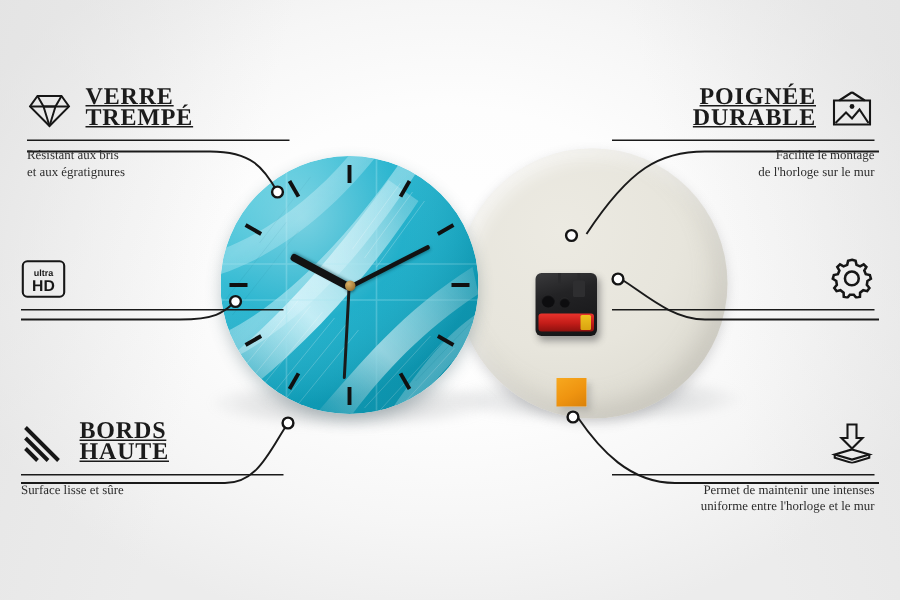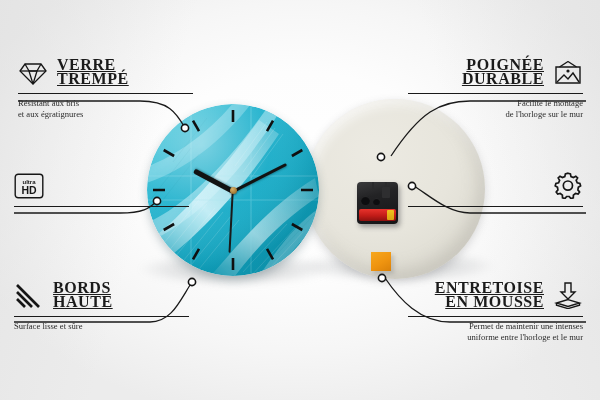--- a/index.html
+++ b/index.html
@@ -449,22 +449,20 @@
           <path d="M14,2.2 L16.4,2.9 L17,5.6 L19.4,6.6 L21.8,5.2 L23.6,7 L22.2,9.4 L23.2,11.8 L25.9,12.4 L26.6,14.8 L24.3,16.3 L23.9,18.9 L25.6,21 L24.1,23.1 L21.5,22.5 L19.4,24.1 L19.3,26.8 L16.9,27.6 L15.2,25.5 L12.6,25.5 L10.9,27.6 L8.5,26.8 L8.4,24.1 L6.3,22.5 L3.7,23.1 L2.2,21 L3.9,18.9 L3.5,16.3 L1.2,14.8 L1.9,12.4 L4.6,11.8 L5.6,9.4 L4.2,7 L6,5.2 L8.4,6.6 L10.8,5.6 L11.4,2.9 Z"></path>
           <circle cx="13.9" cy="14.6" r="4.6"></circle>
         </svg>
       </span>
     </div>
     <div class="feat-rule"></div>
   </div>
 
   <div class="feature right" id="feature-foam-spacer">
     <div class="feat-head">
-      <span class="feat-title">ENTRETOISE
-EN MOUSSE</span>
       <span class="feat-icon">
         <svg width="28" height="27" viewBox="0 0 28 27" fill="none" stroke="#161616" stroke-width="1.4">
           <path d="M11,1 H17 V10 H21 L14,17 L7,10 H11 Z"></path>
           <path d="M14,17.6 L25.5,21 L14,24.4 L2.5,21 Z"></path>
           <path d="M2.5,21 V23.2 L14,26.6 L25.5,23.2 V21"></path>
         </svg>
       </span>
     </div>
     <div class="feat-rule"></div>
     <div class="feat-desc">Permet de maintenir une intenses

